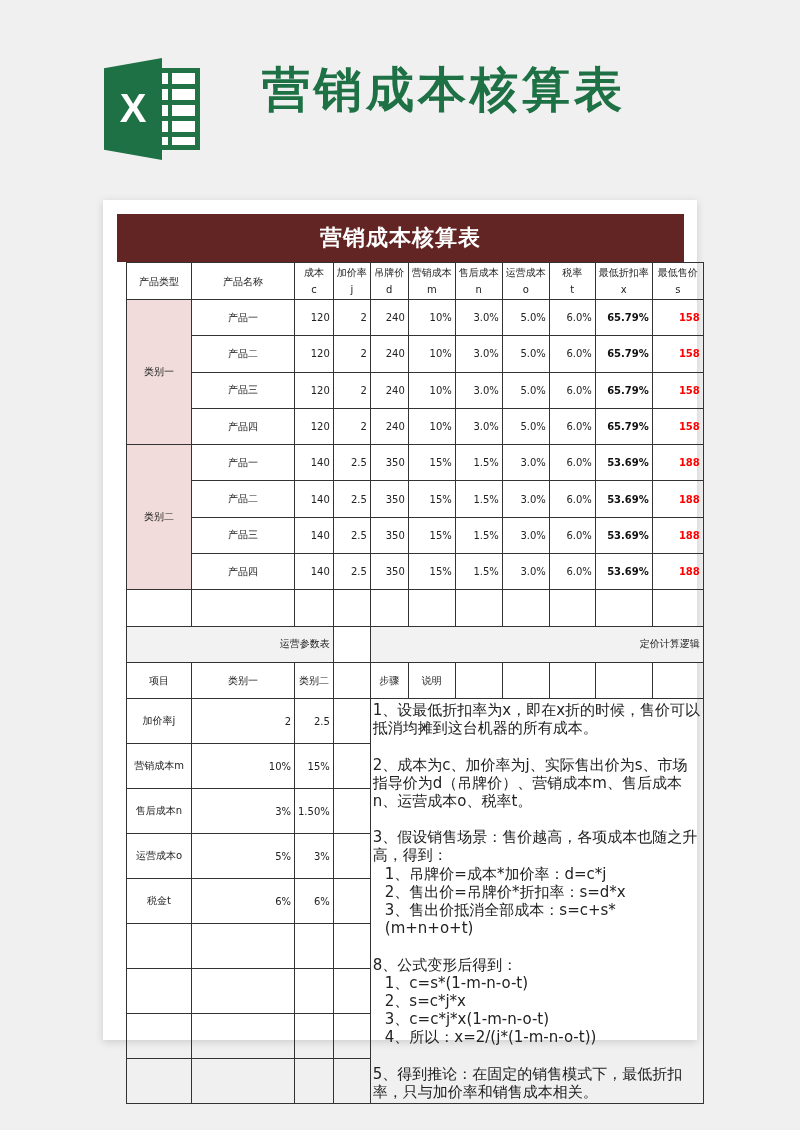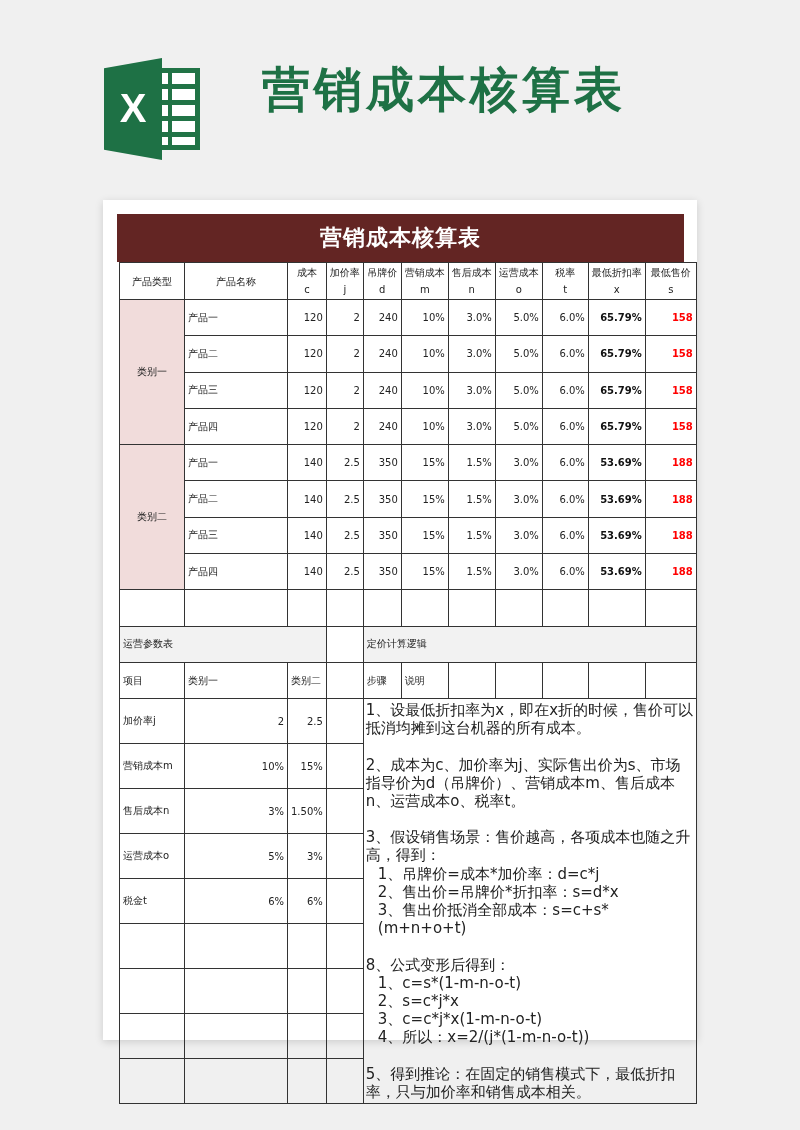--- a/index.html
+++ b/index.html
@@ -41,37 +41,37 @@
     position: absolute; left: 103px; top: 200px; width: 594px; height: 840px;
     background: #fff; box-shadow: 0 2px 8px rgba(0,0,0,0.15);
   }
   .sheet-title {
     position: absolute; left: 117px; top: 214px; width: 567px; height: 48px;
     background: #632523; color: #fff;
     font-size: 22px; font-weight: bold; text-align: center; line-height: 48px;
     letter-spacing: 1px;
   }
   table.grid {
-    position: absolute; left: 119px; top: 262px;
+    position: absolute; left: 126px; top: 262px;
     border-collapse: collapse; table-layout: fixed;
     font-size: 10px;
     padding-left: 8px;
   }
   table.grid td {
     border: 1px solid #333; padding: 0 3px; overflow: hidden; white-space: nowrap;
     vertical-align: middle;
   }
   .r { text-align: right; }
-  .l { text-align: left; }
+  .l { text-align: center; }
   .hdr td { height: 37px; text-align: center; line-height: 17px; }
   .row36 td { height: 36.3px; }
   .cat { background: #f1dcdb; text-align: center; }
   .bold { font-weight: bold; color: #111; margin-left: 26px; }
   .red { color: #ff0000; font-weight: bold; }
-  .section { background: #f2f2f2; text-align: left; }
+  .section { background: #f2f2f2; text-align: right; }
   .logic-cell { vertical-align: top !important; padding: 2px 2px !important; white-space: normal !important; font-size: 15px; line-height: 18.2px; }
   .logic-cell .ind { padding-left: 12px; }
   .logic-cell .gap { height: 18px; }
 </style>
 </head>
 <body>
 
 <div class="banner">
   <div class="xl-logo">
     <div class="sheet"></div>

